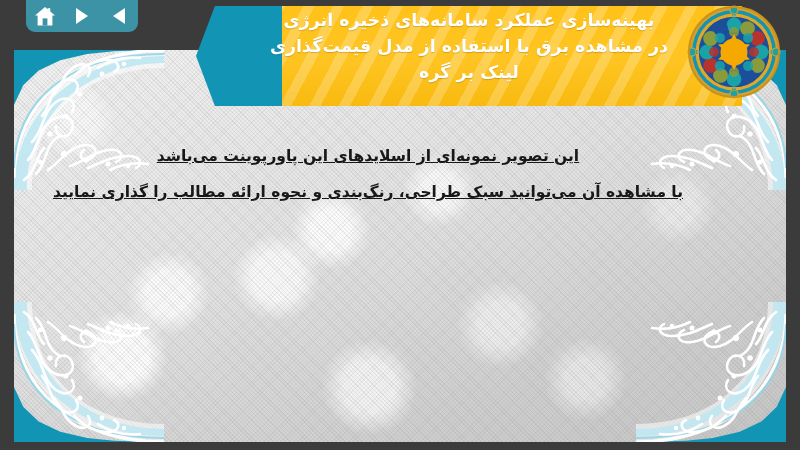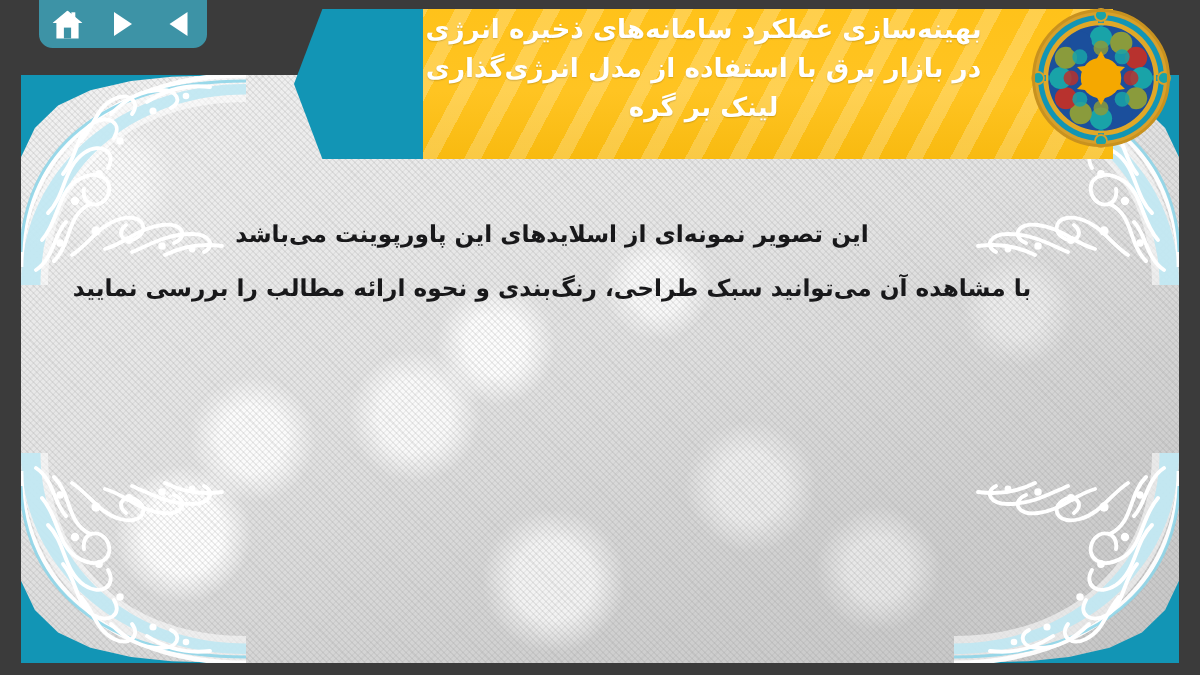--- a/index.html
+++ b/index.html
@@ -159,20 +159,21 @@
     position: absolute;
     left: 14px; top: 138px;
     width: 708px;
     z-index: 20;
     direction: rtl;
     text-align: center;
     color: #18181a;
     font-size: 15.5px;
     line-height: 36px;
     font-weight: 700;
+    text-decoration: underline;
   }
   #body-text .bline { white-space: nowrap; }
 </style>
 </head>
 <body>
 
 <div id="viewer">
 
   <div id="slide">
 
@@ -322,21 +323,21 @@
           <circle cx="26" cy="112" r="2.5"></circle>
         </g>
       </svg>
     </div>
 
     <div id="title-banner">
       <div id="banner-yellow"></div>
       <div id="banner-arrow"></div>
       <div id="title-text">
         <span class="tline">بهینه‌سازی عملکرد سامانه‌های ذخیره انرژی</span>
-        <span class="tline">در بازار برق با استفاده از مدل انرژی‌گذاری</span>
+        <span class="tline">در مشاهده برق با استفاده از مدل قیمت‌گذاری</span>
         <span class="tline">لینک بر گره</span>
       </div>
     </div>
 
     <div id="medallion">
       <svg viewBox="0 0 96 96" xmlns="http://www.w3.org/2000/svg">
         <circle cx="48" cy="48" r="45" fill="#d8a02a"></circle>
         <circle cx="48" cy="48" r="42" fill="#1295b5"></circle>
         <circle cx="48" cy="48" r="38.5" fill="#e0a828"></circle>
         <circle cx="48" cy="48" r="36" fill="#1b4f9c"></circle>
@@ -384,21 +385,21 @@
           <circle cx="6" cy="48" r="4"></circle>
           <circle cx="90" cy="48" r="4"></circle>
         </g>
         <circle cx="48" cy="48" r="45" fill="none" stroke="#c8921f" stroke-width="2"></circle>
         <circle cx="48" cy="48" r="36" fill="none" stroke="#e0a828" stroke-width="1.6"></circle>
       </svg>
     </div>
 
     <div id="body-text">
       <div class="bline">این تصویر نمونه‌ای از اسلایدهای این پاورپوینت می‌باشد</div>
-      <div class="bline">با مشاهده آن می‌توانید سبک طراحی، رنگ‌بندی و نحوه ارائه مطالب را بررسی نمایید</div>
+      <div class="bline">با مشاهده آن می‌توانید سبک طراحی، رنگ‌بندی و نحوه ارائه مطالب را گذاری نمایید</div>
     </div>
 
   </div>
 
   <div id="navbar">
     <div class="navbtn">
       <svg width="16" height="18" viewBox="0 0 16 18">
         <path d="M14 1 L14 17 L2 9 Z" fill="#ffffff"></path>
       </svg>
     </div>

